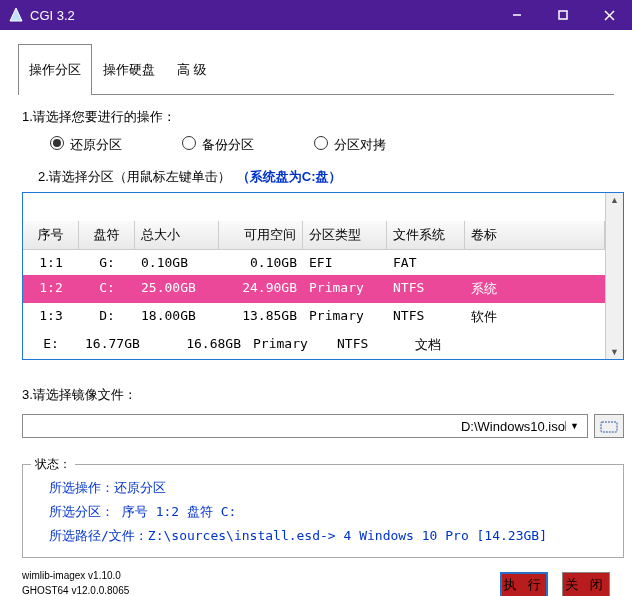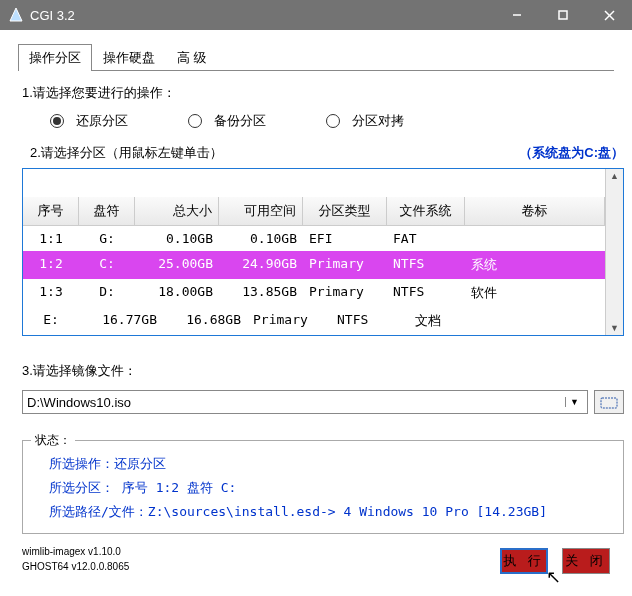--- a/index.html
+++ b/index.html
@@ -1,50 +1,50 @@
 <!DOCTYPE html>
 <html><head>
 <meta charset="utf-8">
 <style>
   * { box-sizing: border-box; font-family: "Microsoft YaHei", "SimSun", sans-serif; }
   body { margin: 0; padding: 0; background: #fff; width: 632px; height: 596px; overflow: hidden; font-size: 13px; }
-  .titlebar { background: #737373; color: #fff; height: 30px; display: flex; align-items: center; padding: 0 0 0 8px; }
+  .titlebar { background: #4c1d95; color: #fff; height: 30px; display: flex; align-items: center; padding: 0 0 0 8px; }
   .titlebar .icon { width: 16px; height: 16px; margin-right: 6px; }
   .titlebar .title { flex: 1; font-size: 13px; }
   .titlebar .btn { width: 46px; height: 30px; display: flex; align-items: center; justify-content: center; color: #fff; }
   .tabs { display: flex; margin: 14px 0 0 18px; }
-  .tab { padding: 4px 10px; border: 1px solid transparent; border-bottom: none; font-size: 13px; cursor: pointer; }
+  .tab { padding: 16px 10px; border: 1px solid transparent; border-bottom: none; font-size: 13px; cursor: pointer; }
   .tab.active { border-color: #888; background: #fff; position: relative; z-index: 2; }
   .tab-underline { border-top: 1px solid #888; margin: 0 18px 0 18px; position: relative; top: -1px; }
   .content { padding: 6px 8px 0 22px; }
   .section-label { margin: 6px 0 10px 0; font-size: 13px; }
   .radio-row { display: flex; gap: 60px; margin: 0 0 14px 28px; }
-  .radio-item { display: flex; align-items: center; gap: 12px; cursor: pointer; }
+  .radio-item { display: flex; gap: 6px; cursor: pointer; }
   .radio { width: 14px; height: 14px; border: 1px solid #333; border-radius: 50%; display: flex; align-items: center; justify-content: center; }
   .radio.checked::after { content: ""; width: 8px; height: 8px; background: #333; border-radius: 50%; }
-  .step2-row { display: flex; justify-content: space-between; margin: 6px 0 6px 8px; }
+  .step2-row { display: flex; justify-content: flex-start; margin: 6px 0 6px 16px; gap: 6px; }
   .sysdisk { color: #0033cc; font-weight: bold; }
   .tablewrap { border: 1px solid #1e78d7; display: flex; }
   .tablemain { flex: 1; margin-top: 28px; }
   .thead { display: flex; background: linear-gradient(#fafafa,#e8e8e8); }
   .th, .td { padding: 5px 6px; font-family: "SimSun", monospace; font-size: 13px; white-space: nowrap; overflow: hidden; }
-  .th { border-right: 1px solid #ccc; border-bottom: 1px solid #ccc; text-align: center; }
+  .th { border-right: 1px solid #ccc; border-bottom: 1px solid #ccc; text-align: left; }
   .trow { display: flex; }
-  .trow.selected { background: #d946ef; color: #fff; }
+  .trow.selected { background: #ec4899; color: #fff; }
   .c0 { width: 56px; text-align: center; }
   .c1 { width: 56px; text-align: center; }
-  .c2 { width: 84px; text-align: right; }
+  .c2 { width: 84px; }
   .c3 { width: 84px; text-align: right; }
   .c4 { width: 84px; }
   .c5 { width: 78px; }
   .c6 { flex: 1; }
   .vscroll { width: 18px; background: #f0f0f0; display: flex; flex-direction: column; justify-content: space-between; align-items: center; border-left: 1px solid #ccc; padding: 2px 0; }
   .arrow { font-size: 9px; color: #555; }
   .select-row { display: flex; gap: 6px; margin: 4px 0 10px 0; }
-  .combo { flex: 1; border: 1px solid #888; height: 24px; display: flex; align-items: center; padding: 0 4px; font-family: "SimSun", monospace; font-size: 13px; }
+  .combo { flex: 1; border: 1px solid #888; height: 24px; display: flex; align-items: center; padding: 0 4px; font-family: "SimSun", monospace; font-size: 13px; text-align: right; }
   .combo-drop { width: 18px; border-left: 1px solid #888; display: flex; align-items: center; justify-content: center; font-size: 9px; }
   .browse { width: 30px; height: 24px; border: 1px solid #888; background: #f0f0f0; display: flex; align-items: center; justify-content: center; }
   .status-box { border: 1px solid #aaa; padding: 8px 10px 12px 10px; margin-top: 26px; position: relative; }
   .status-title { position: absolute; top: -9px; left: 8px; background: #fff; padding: 0 4px; font-size: 12px; }
   .status-line { color: #0033cc; font-family: "SimSun", monospace; font-size: 13px; margin: 6px 0 0 16px; }
   .footer { display: flex; align-items: flex-end; padding: 10px 22px 0 22px; }
   .versions { flex: 1; font-family: "SimSun", monospace; font-size: 10px; line-height: 1.5; }
   .btns { display: flex; gap: 14px; }
   .winbtn { width: 48px; height: 26px; border: 1px solid #888; background: #b91c1c; display: flex; align-items: center; justify-content: center; font-size: 13px; cursor: pointer; letter-spacing: 4px; }
   .winbtn.primary { border: 2px solid #2a6fc9; }

